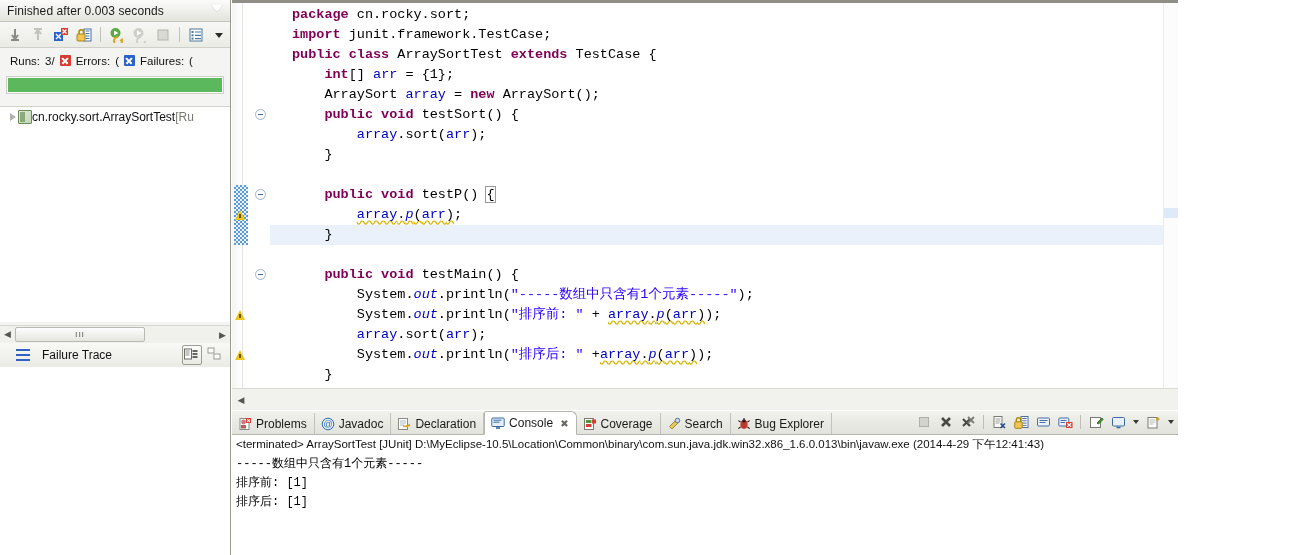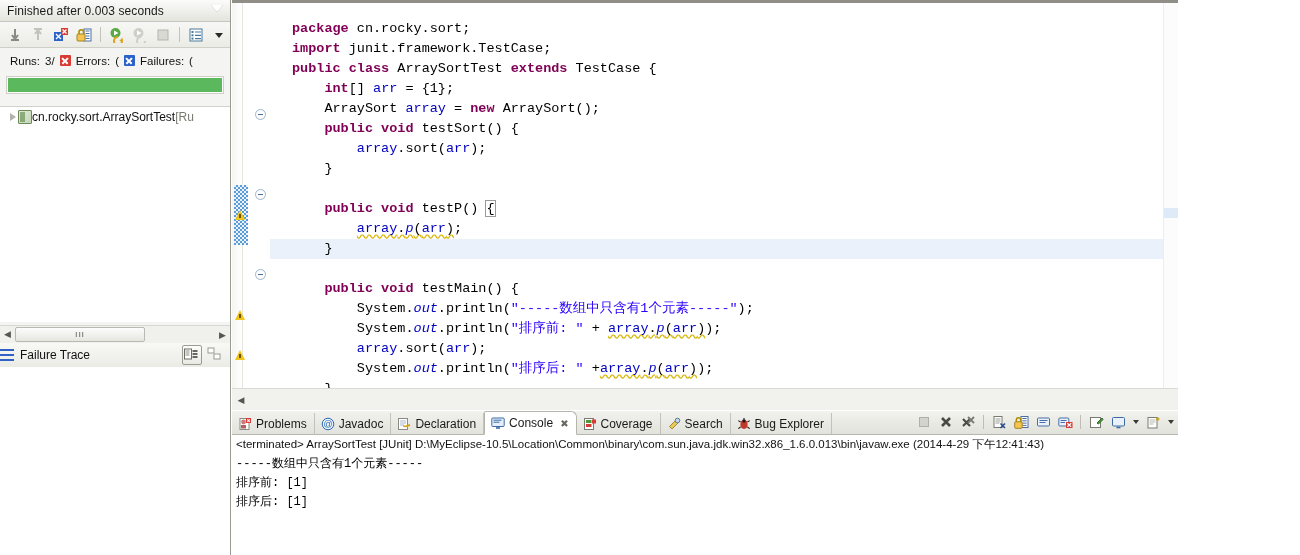--- a/index.html
+++ b/index.html
@@ -136,21 +136,21 @@
     display:flex; align-items:center; justify-content:center;
     font-size: 8px; color: #8a8a82; letter-spacing: 1px; font-weight: bold;
   }
   .hs-right { position: absolute; right: 4px; font-size: 9px; color:#555; }
 
   .failure-trace-bar {
     position: absolute; left: 0; right: 0; top: 343px;
     height: 24px;
     background: linear-gradient(to bottom,#f8f8f6,#ebebe6);
     border-bottom: 1px solid #cfcfc8;
-    display: flex; align-items: center; padding-left: 0; gap: 6px;
+    display: flex; align-items: center; padding-left: 16px; gap: 12px;
   }
   .ft-icon {
     width: 14px; height: 12px; display:flex; flex-direction:column;
     justify-content:space-between; padding: 1px 0;
   }
   .ft-icon i { display:block; height:2px; background:#2f62c4; }
   .ft-label { font-size: 12px; color: #111; }
   .ft-right { margin-left: auto; display:flex; align-items:center; gap:4px; padding-right:6px;}
   .ft-btn {
     width: 18px; height: 18px;
@@ -219,21 +219,21 @@
     content: ""; position: absolute; left: 2px; top: 4px;
     width: 5px; height: 1px; background: #4a6f97;
   }
   .ed-code {
     position: absolute; left: 38px; top: 3px; right: 0; bottom: 22px;
     overflow: hidden;
     font-family: "Liberation Mono", "DejaVu Sans Mono", monospace;
     font-size: 13.5px;
     line-height: 20px;
     color: #000;
-    padding-top: 16px;
+    padding-top: 2px;
     white-space: pre;
   }
   .codeline { height: 20px; padding-left: 22px; position: relative; }
   .codeline.hl {
     background: #eaf1fb;
   }
   .kw { color: #7f0055; font-weight: bold; }
   .str { color: #2a00ff; }
   .fld { color: #0000c0; }
   .ital { font-style: italic; color: #0000c0; }

